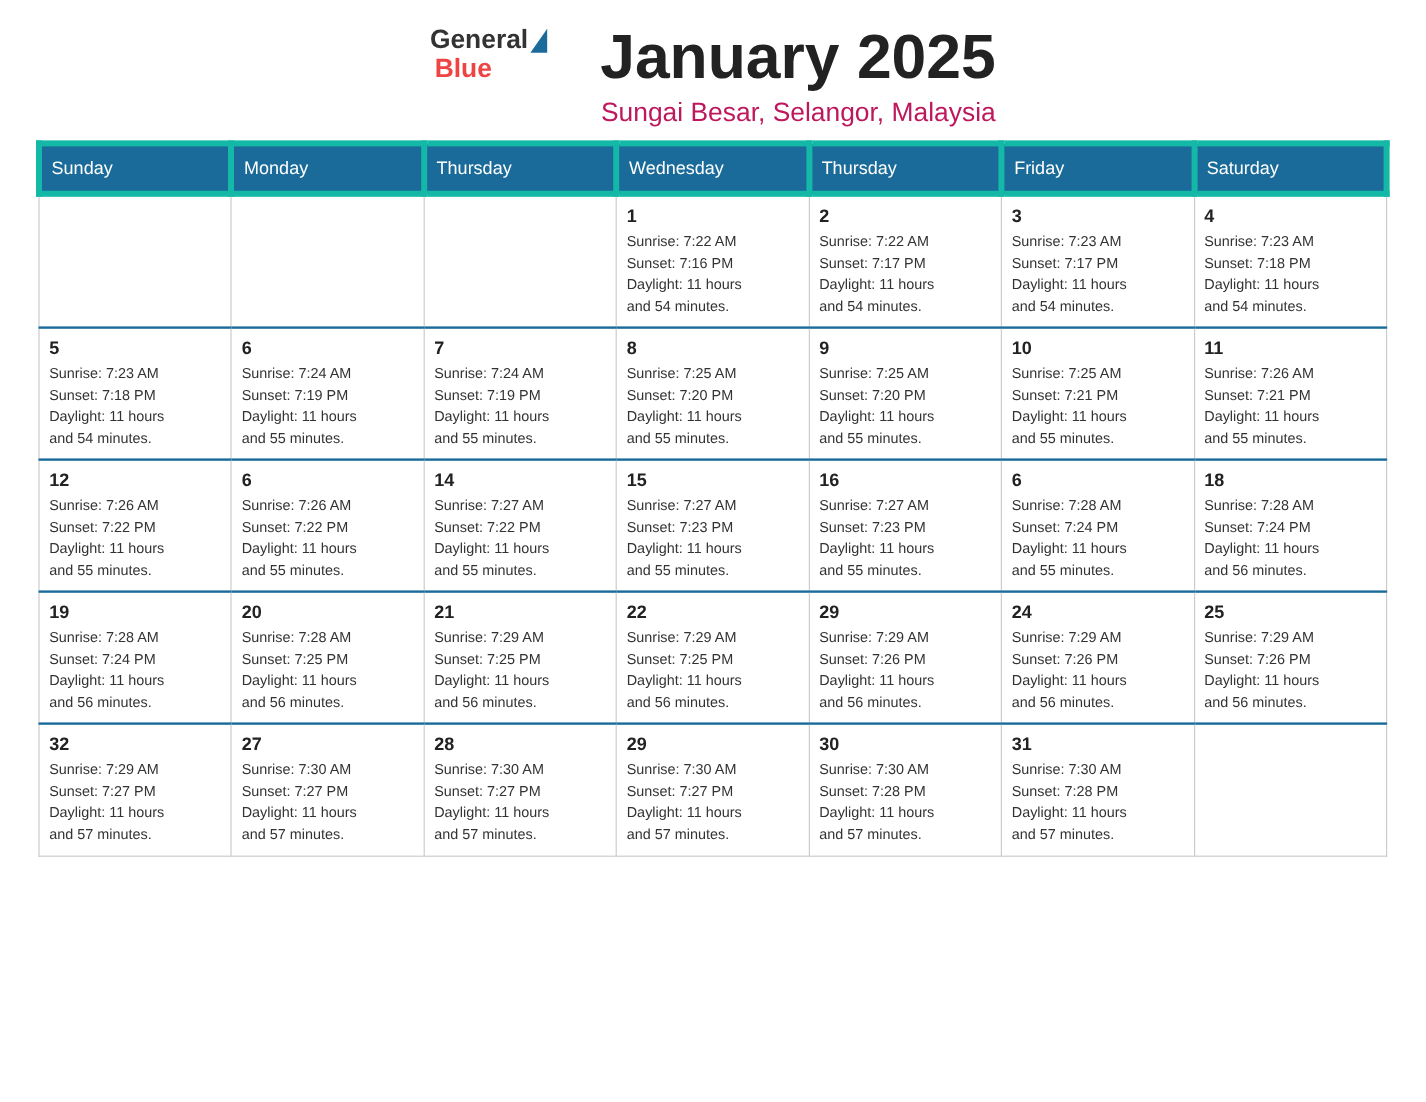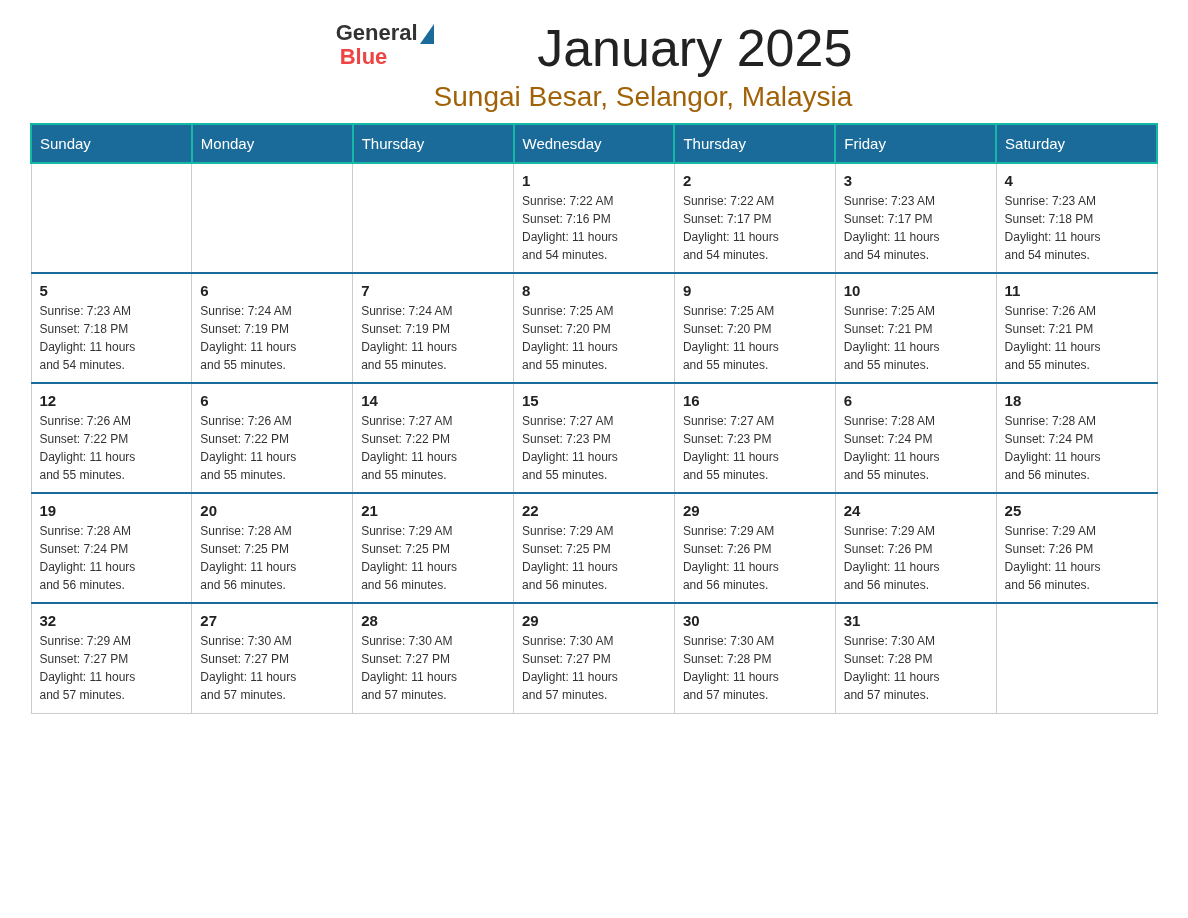--- a/index.html
+++ b/index.html
@@ -51,46 +51,46 @@
       margin-top: -2px;
       padding-left: 4px;
     }
 
     .title-section {
       text-align: right;
     }
 
     .month-title {
       font-size: 52px;
-      font-weight: normal;
+      font-weight: bold;
       color: #222;
       line-height: 1.1;
       margin-left: 44px;
     }
 
     .location {
-      font-size: 28px;
-      color: #a16207;
+      font-size: 22px;
+      color: #be185d;
       margin-top: 4px;
     }
 
     .calendar-table {
       width: 100%;
       border-collapse: collapse;
       margin-top: 10px;
     }
 
     .calendar-table th {
       background-color: #1a6b9a;
       color: #fff;
       padding: 10px 8px;
       font-size: 15px;
       font-weight: normal;
       text-align: left;
-      border: 2px solid #14b8a6;
+      border: 5px solid #14b8a6;
     }
 
     .calendar-table td {
       vertical-align: top;
       padding: 8px 8px;
       border: 1px solid #ccc;
       width: calc(100% / 7);
       height: 110px;
       font-size: 12.5px;
       color: #333;

